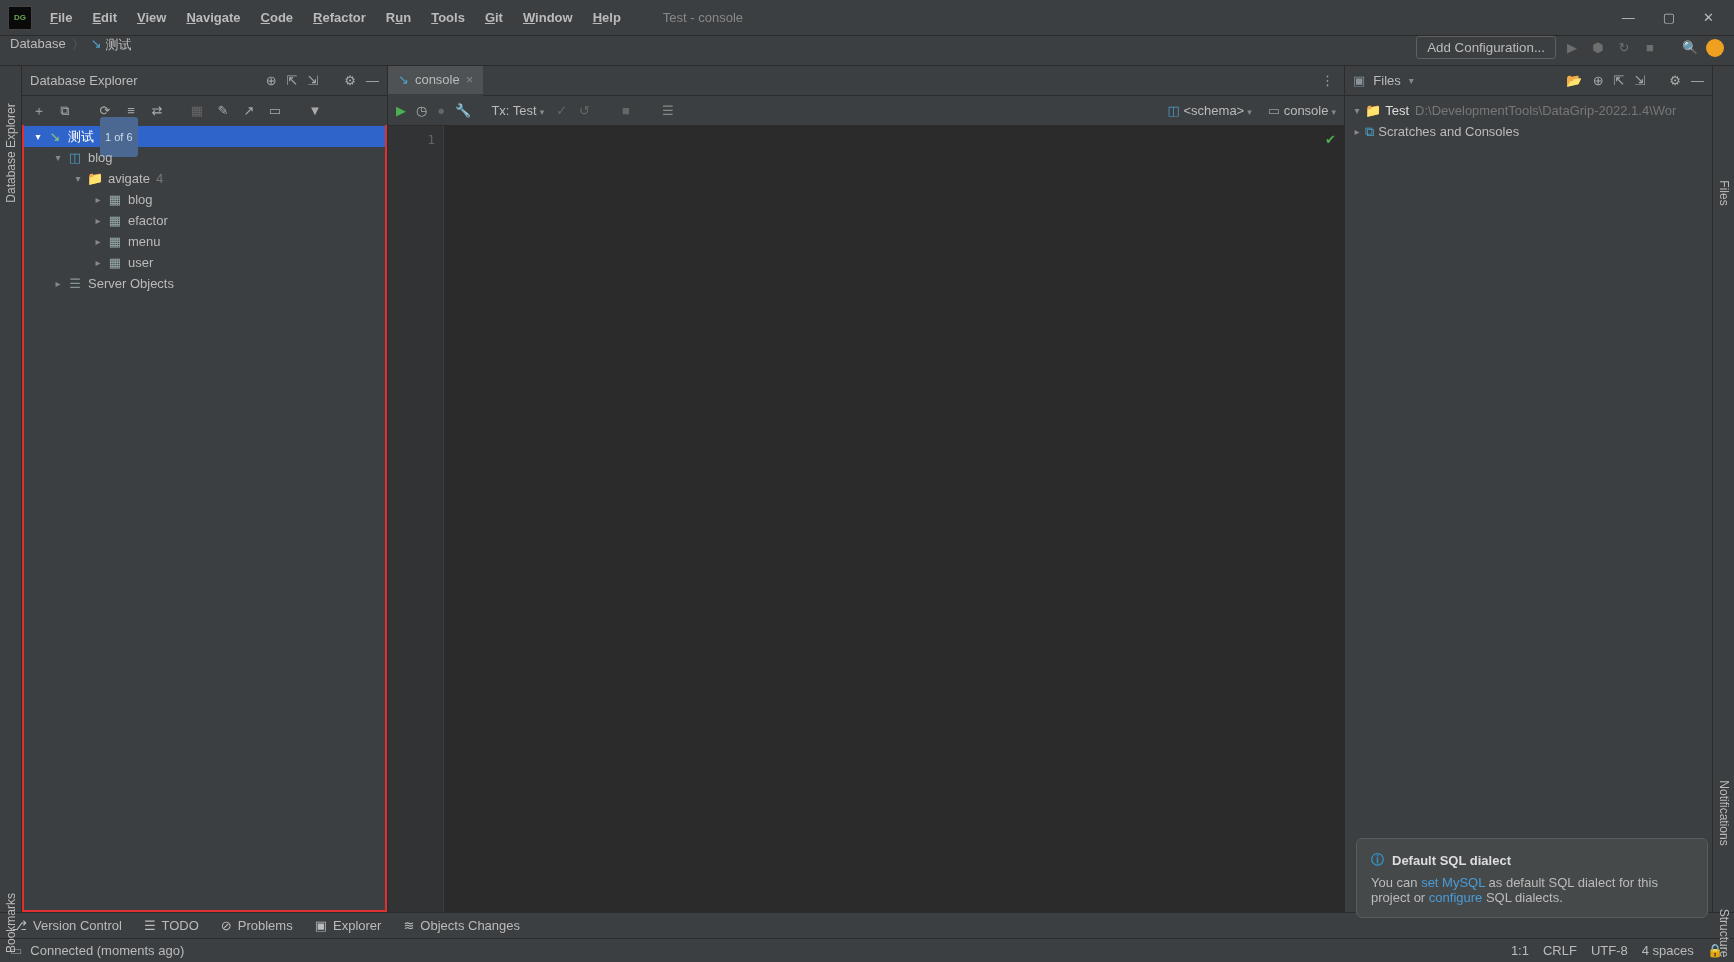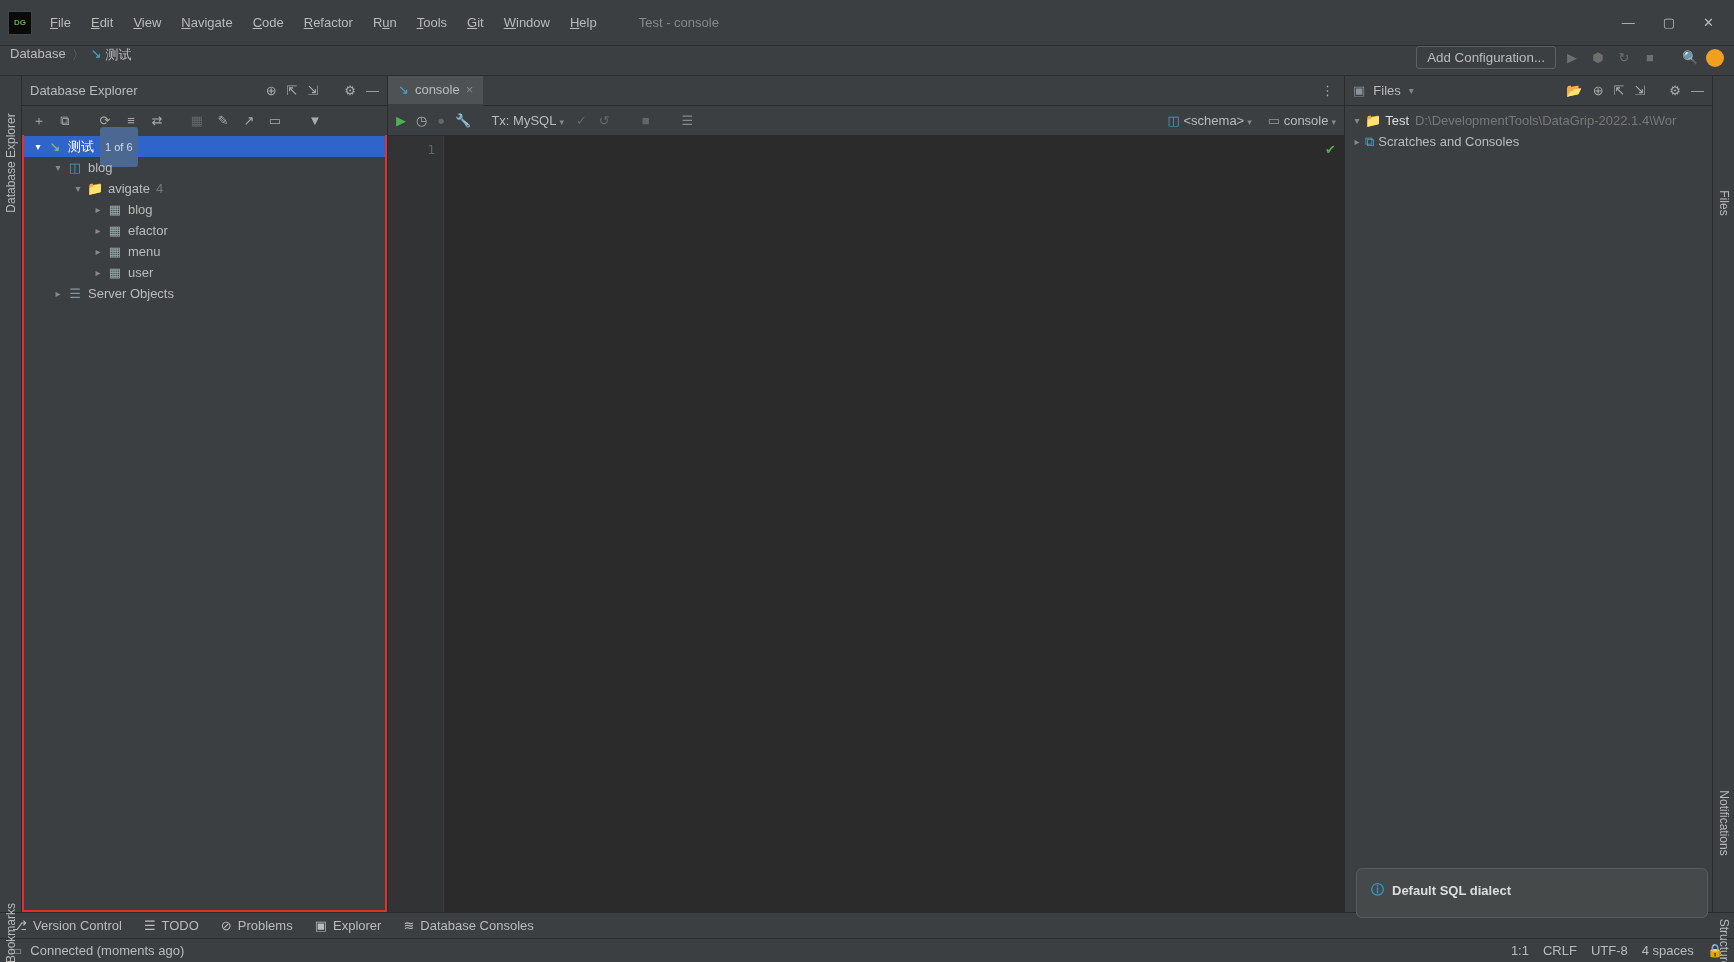--- a/index.html
+++ b/index.html
@@ -8,34 +8,34 @@
   font-size: 13px;
   background: #2b2b2b;
   color: #bbbbbb;
   width: 1734px;
   height: 962px;
   overflow: hidden;
   display: flex;
   flex-direction: column;
 }
 .menubar {
-  height: 46px;
+  height: 36px;
   background: #3c3f41;
   display: flex;
   align-items: center;
   border-bottom: 1px solid #2b2b2b;
 }
 .app-icon {
   width: 24px; height: 24px; margin: 0 8px;
   background: #0a0a0a;
   border: 1px solid #444;
   display:flex;align-items:center;justify-content:center;
   font-size:8px;font-weight:bold;color:#6aa84f;
 }
-.menu-items { display: flex; }
+.menu-items { display: flex; font-weight: bold; }
 .menu-item {
   padding: 0 10px;
   height: 30px;
   line-height: 30px;
   color: #bbbbbb;
   cursor: pointer;
 }
 .menu-item u { text-decoration: underline; }
 .window-title { margin-left: 32px; color: #888; }
 .window-controls { margin-left: auto; display: flex; gap: 28px; padding-right: 20px; color: #bbb; }
@@ -401,21 +401,21 @@
       <span class="tabbar-menu">⋮</span>
     </div>
     <div class="editor-toolbar">
       <div class="et-left">
         <span class="play">▶</span>
         <span style="color:#aaa;">◷</span>
         <span style="color:#666;">●</span>
         <span style="color:#aaa;">🔧</span>
       </div>
       <div class="et-center">
-        <span class="tx-select"><span>Tx: MySQL</span><span class="chev-d">▾</span></span>
+        <span class="tx-select"><span>Tx: Test</span><span class="chev-d">▾</span></span>
         <span style="color:#666;">✓</span>
         <span style="color:#666;">↺</span>
         <span style="width:8px"></span>
         <span style="color:#666;">■</span>
         <span style="width:8px"></span>
         <span style="color:#888;">☰</span>
       </div>
       <div class="et-right">
         <span><span class="schema-icon">◫</span> <span>&lt;schema&gt;</span><span class="chev-d">▾</span></span>
         <span><span class="console-icon">▭</span> <span>console</span><span class="chev-d">▾</span></span>
@@ -465,20 +465,23 @@
     <div class="rstrip-lbl rstrip-notif">Notifications</div>
     <div class="rstrip-lbl rstrip-struct">Structure</div>
   </div>
 </div>
 
 <div class="notification">
   <div class="ntitle">
     <span class="info-icon">ⓘ</span>
     <span>Default SQL dialect</span>
   </div>
+  <div>
+    <span>You can </span><a>set MySQL</a><span> as default SQL dialect for this project or </span><a>configure</a><span> SQL dialects.</span>
+  </div>
 </div>
 
 <div class="bottombar">
   <div class="bb-item">
       <span>⎇</span>
       <span>Version Control</span>
     </div>
   <div class="bb-item">
       <span>☰</span>
       <span>TODO</span>
@@ -486,21 +489,21 @@
   <div class="bb-item">
       <span>⊘</span>
       <span>Problems</span>
     </div>
   <div class="bb-item">
       <span>▣</span>
       <span>Explorer</span>
     </div>
   <div class="bb-item">
       <span>≋</span>
-      <span>Database Consoles</span>
+      <span>Objects Changes</span>
     </div>
 </div>
 
 <div class="statusbar">
   <span style="margin-right:8px;color:#888;">▭</span>
   <span>Connected (moments ago)</span>
   <div class="sb-right">
     <span>1:1</span>
     <span>CRLF</span>
     <span>UTF-8</span>

